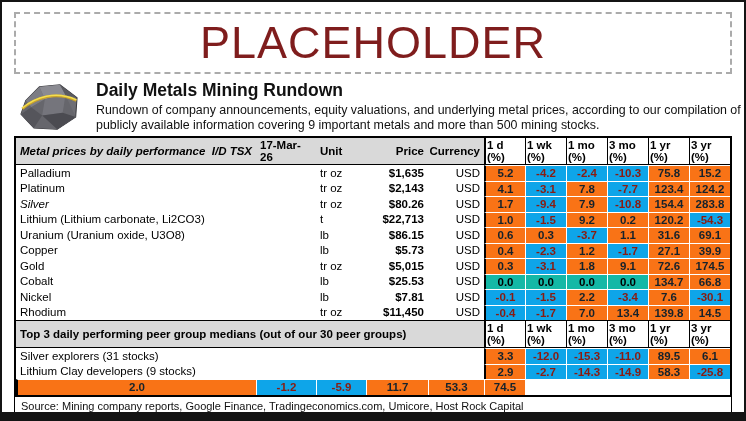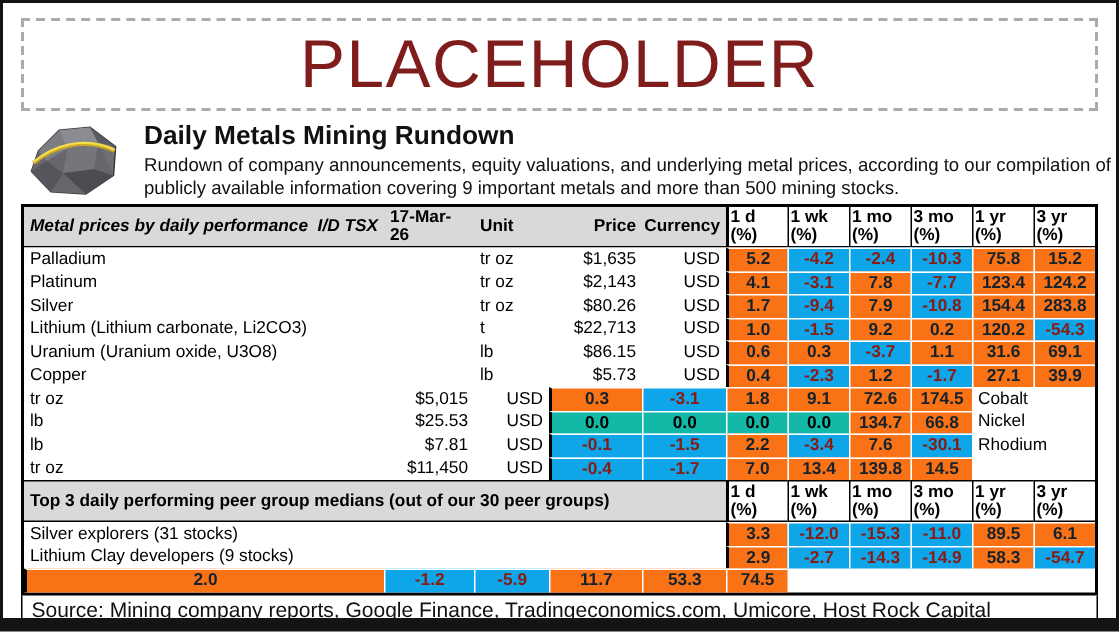--- a/index.html
+++ b/index.html
@@ -34,34 +34,34 @@
     display: grid;
     grid-template-columns: 240px 60px 50px 62px 56px repeat(6, 1fr);
     border: 2px solid #000;
     font-size: 11.5px; color: #000;
   }
   .c { min-height: 15.5px; padding: 1px 4px; display: flex; align-items: center; background: #fff; }
   .h1 { background: #d9d9d9; font-weight: bold; border-bottom: 1.5px solid #000; }
   .t-title { white-space: pre; font-style: italic; }
   .ctr { justify-content: center; }
   .rgt { justify-content: flex-end; }
-  .bold { font-weight: normal; }
+  .bold { font-weight: bold; }
   .hp { background:#fff; font-weight:bold; justify-content:center; padding:1px 1px;
         border-bottom:1.5px solid #000; border-left:1px solid #000; }
   .pct { justify-content:center; font-weight:bold; border-left:1.5px solid #fff; border-top:1px solid #fff; padding:1px 1px; }
   .pfirst { border-left: 2px solid #000 !important; }
   .pos  { background: #f97316; color: #15222c; }
   .neg  { background: #0ea5e9; color: #8a1b10; text-align: right; }
   .zero { background: #14b8a6; color: #000; }
   .ph2 { background:#d9d9d9; font-weight:bold; border-top:1.5px solid #000; border-bottom:1.5px solid #000; }
   .php { background:#fff; font-weight:bold; justify-content:center; padding:1px 1px;
          border-top:1.5px solid #000; border-bottom:1.5px solid #000; border-left:1px solid #000; }
   
   .foot-box { border: 1px solid #000; border-top: none; padding: 2px 6px 2px 6px; }
-  .foot-line { font-size: 14px; color: #111; line-height: 15px; white-space: nowrap; overflow: hidden; }
+  .foot-line { font-size: 11px; color: #111; line-height: 15px; white-space: nowrap; overflow: hidden; }
 </style>
 </head>
 <body>
 
 <div class="ph-box">
   <div class="ph-text">PLACEHOLDER</div>
 </div>
 
 <div class="brand">
   <div class="logo">
@@ -109,21 +109,21 @@
     <div class="c " style="grid-column: span 2; text-align: center;">Platinum</div>
     <div class="c ">tr oz</div>
     <div class="c bold rgt">$2,143</div>
     <div class="c rgt">USD</div>
     <div class="c pct pos pfirst">4.1</div>
     <div class="c pct neg">-3.1</div>
     <div class="c pct pos">7.8</div>
     <div class="c pct neg">-7.7</div>
     <div class="c pct pos">123.4</div>
     <div class="c pct pos">124.2</div>
-    <div class="c " style="grid-column: span 2;">Silver</div>
+    <div class="c " style="grid-column: span 2; font-style: italic;">Silver</div>
     <div class="c ">tr oz</div>
     <div class="c bold rgt">$80.26</div>
     <div class="c rgt">USD</div>
     <div class="c pct pos pfirst">1.7</div>
     <div class="c pct neg">-9.4</div>
     <div class="c pct pos">7.9</div>
     <div class="c pct neg">-10.8</div>
     <div class="c pct pos">154.4</div>
     <div class="c pct pos">283.8</div>
     <div class="c " style="grid-column: span 2;">Lithium (Lithium carbonate, Li2CO3)</div>
@@ -149,20 +149,21 @@
     <div class="c " style="grid-column: span 2;">Copper</div>
     <div class="c ">lb</div>
     <div class="c bold rgt">$5.73</div>
     <div class="c rgt">USD</div>
     <div class="c pct pos pfirst">0.4</div>
     <div class="c pct neg">-2.3</div>
     <div class="c pct pos">1.2</div>
     <div class="c pct neg">-1.7</div>
     <div class="c pct pos">27.1</div>
     <div class="c pct pos">39.9</div>
+    <div class="c " style="grid-column: span 2;">Gold</div>
     <div class="c ">tr oz</div>
     <div class="c bold rgt">$5,015</div>
     <div class="c rgt">USD</div>
     <div class="c pct pos pfirst">0.3</div>
     <div class="c pct neg">-3.1</div>
     <div class="c pct pos">1.8</div>
     <div class="c pct pos">9.1</div>
     <div class="c pct pos">72.6</div>
     <div class="c pct pos">174.5</div>
     <div class="c " style="grid-column: span 2;">Cobalt</div>
@@ -208,21 +209,21 @@
     <div class="c pct neg">-15.3</div>
     <div class="c pct neg">-11.0</div>
     <div class="c pct pos">89.5</div>
     <div class="c pct pos">6.1</div>
     <div class="c " style="grid-column: span 5;">Lithium Clay developers (9 stocks)</div>
     <div class="c pct pos pfirst">2.9</div>
     <div class="c pct neg">-2.7</div>
     <div class="c pct neg">-14.3</div>
     <div class="c pct neg">-14.9</div>
     <div class="c pct pos">58.3</div>
-    <div class="c pct neg">-54.7</div>
+    <div class="c pct neg">-25.8</div>
     <div class="c pct pos pfirst">2.0</div>
     <div class="c pct neg">-1.2</div>
     <div class="c pct neg">-5.9</div>
     <div class="c pct pos">11.7</div>
     <div class="c pct pos">53.3</div>
     <div class="c pct pos">74.5</div>
   </div>
 
 <div class="foot-box">
   <div class="foot-line">Source: Mining company reports, Google Finance, Tradingeconomics.com, Umicore, Host Rock Capital</div>

